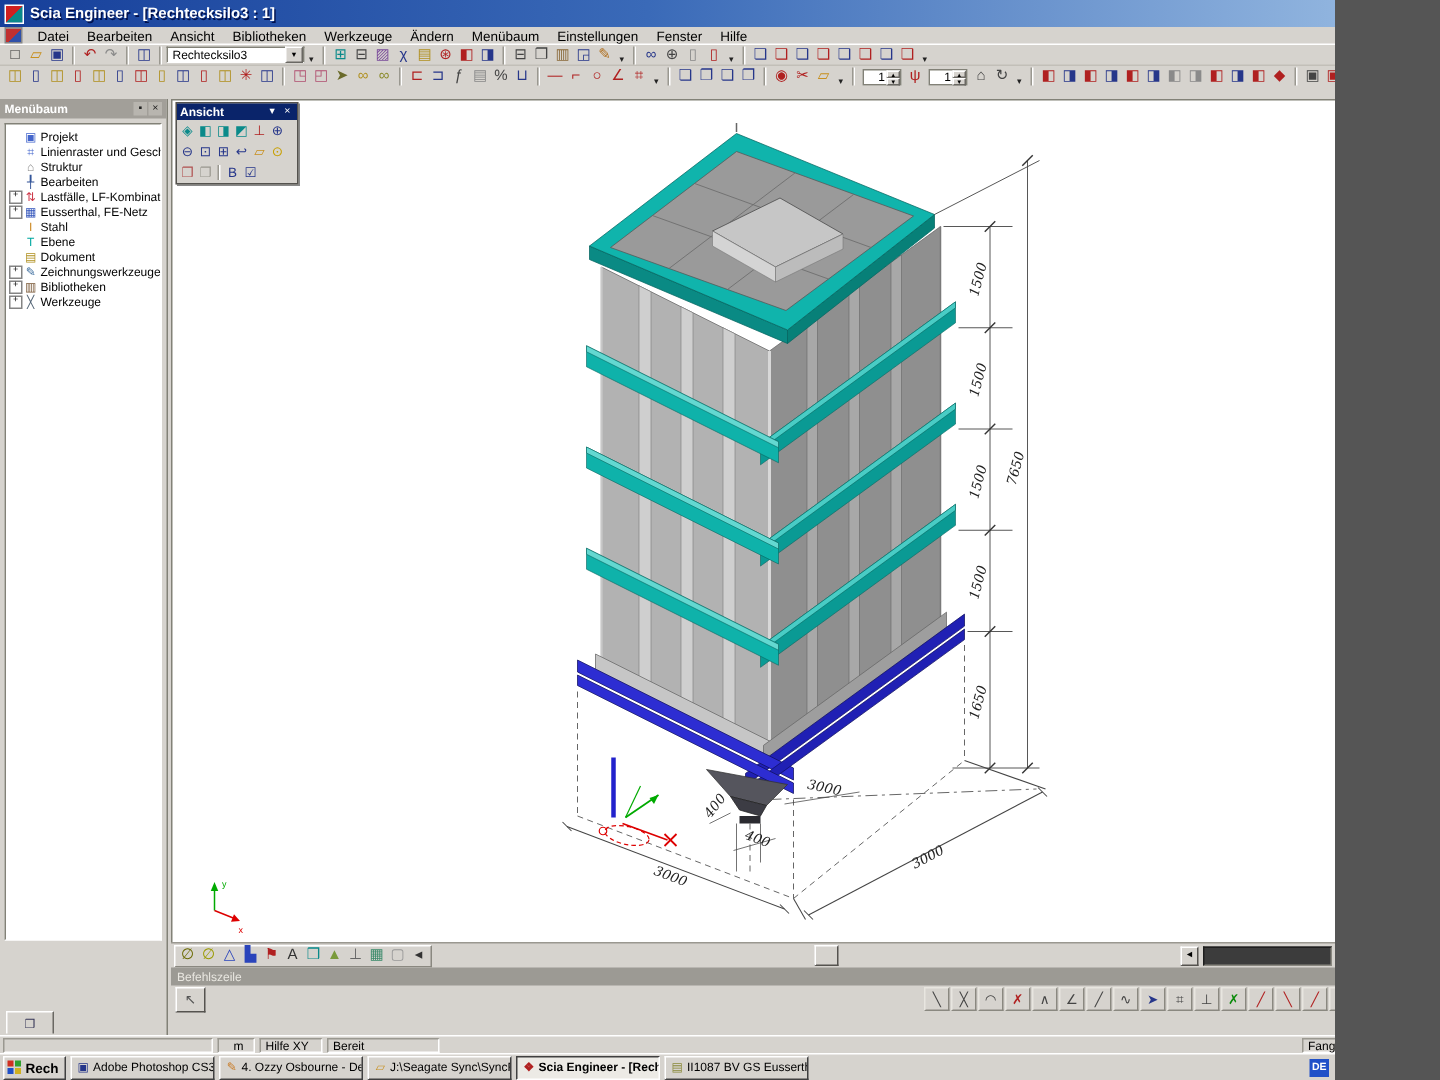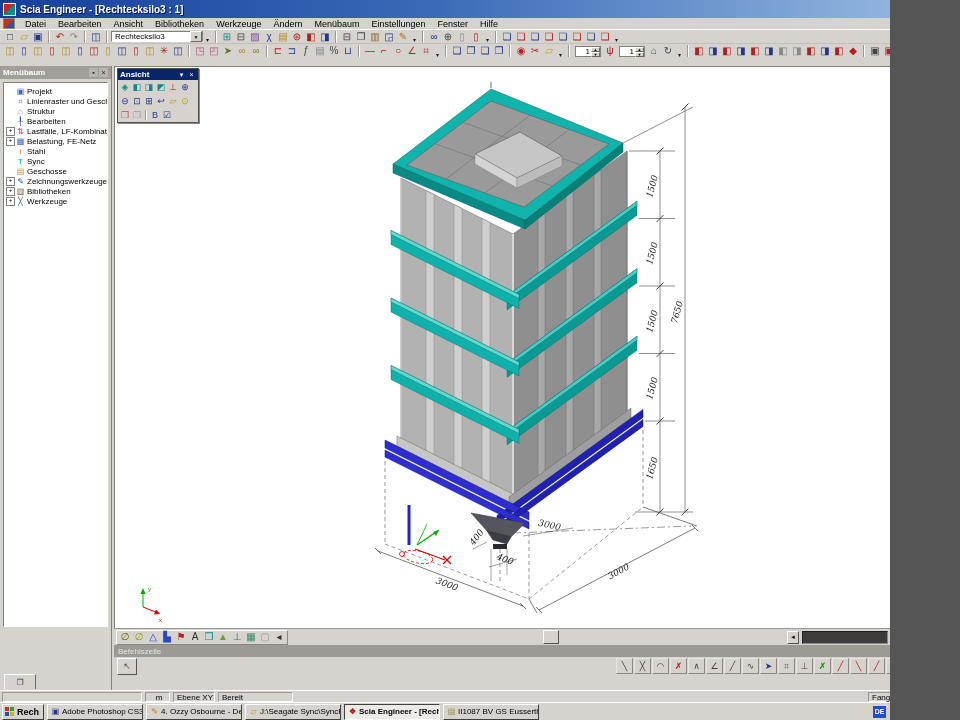--- a/index.html
+++ b/index.html
@@ -322,39 +322,39 @@
 
         <div class="trow">
           <span class="texp">+</span>
           <span class="tico" style="color: rgb(204, 51, 68);">⇅</span>
           <span class="tlbl">Lastfälle, LF-Kombinationen</span>
         </div>
 
         <div class="trow">
           <span class="texp">+</span>
           <span class="tico" style="color: rgb(51, 85, 187);">▦</span>
-          <span class="tlbl">Belastung, FE-Netz</span>
+          <span class="tlbl">Eusserthal, FE-Netz</span>
         </div>
 
         <div class="trow">
           <span class="texp"></span>
           <span class="tico" style="color: rgb(204, 136, 34);">I</span>
           <span class="tlbl">Stahl</span>
         </div>
 
         <div class="trow">
           <span class="texp"></span>
           <span class="tico" style="color: rgb(0, 168, 160);">T</span>
-          <span class="tlbl">Sync</span>
+          <span class="tlbl">Ebene</span>
         </div>
 
         <div class="trow">
           <span class="texp"></span>
           <span class="tico" style="color: rgb(176, 144, 32);">▤</span>
-          <span class="tlbl">Geschosse</span>
+          <span class="tlbl">Dokument</span>
         </div>
 
         <div class="trow">
           <span class="texp">+</span>
           <span class="tico" style="color: rgb(51, 102, 153);">✎</span>
           <span class="tlbl">Zeichnungswerkzeuge</span>
         </div>
 
         <div class="trow">
           <span class="texp">+</span>
@@ -607,21 +607,21 @@
           <span class="tbi" style="color: rgb(176, 32, 32);">╱</span>
           <span class="tbi" style="color: rgb(200, 144, 32);">▱</span>
           <span class="tbi" style="color: rgb(200, 144, 32);">▱</span>
         </span>
     </div>
   </div>
 
   <div class="statusbar">
     <span class="st-cell" style="left:2px;width:140px"></span>
     <span class="st-cell" style="left:145px;width:25px;text-align:center">m</span>
-    <span class="st-cell" style="left:173px;width:42px">Ebene XY</span>
+    <span class="st-cell" style="left:173px;width:42px">Hilfe XY</span>
     <span class="st-cell" style="left:218px;width:75px">Bereit</span>
     <span class="st-cell" style="left:868px;width:88px">Fangmodus</span>
   </div>
 
   <div class="taskbar">
     <span class="startbtn">
       <span class="winflag">
           <i class="q1"></i>
           <i class="q2"></i>
           <i class="q3"></i>

